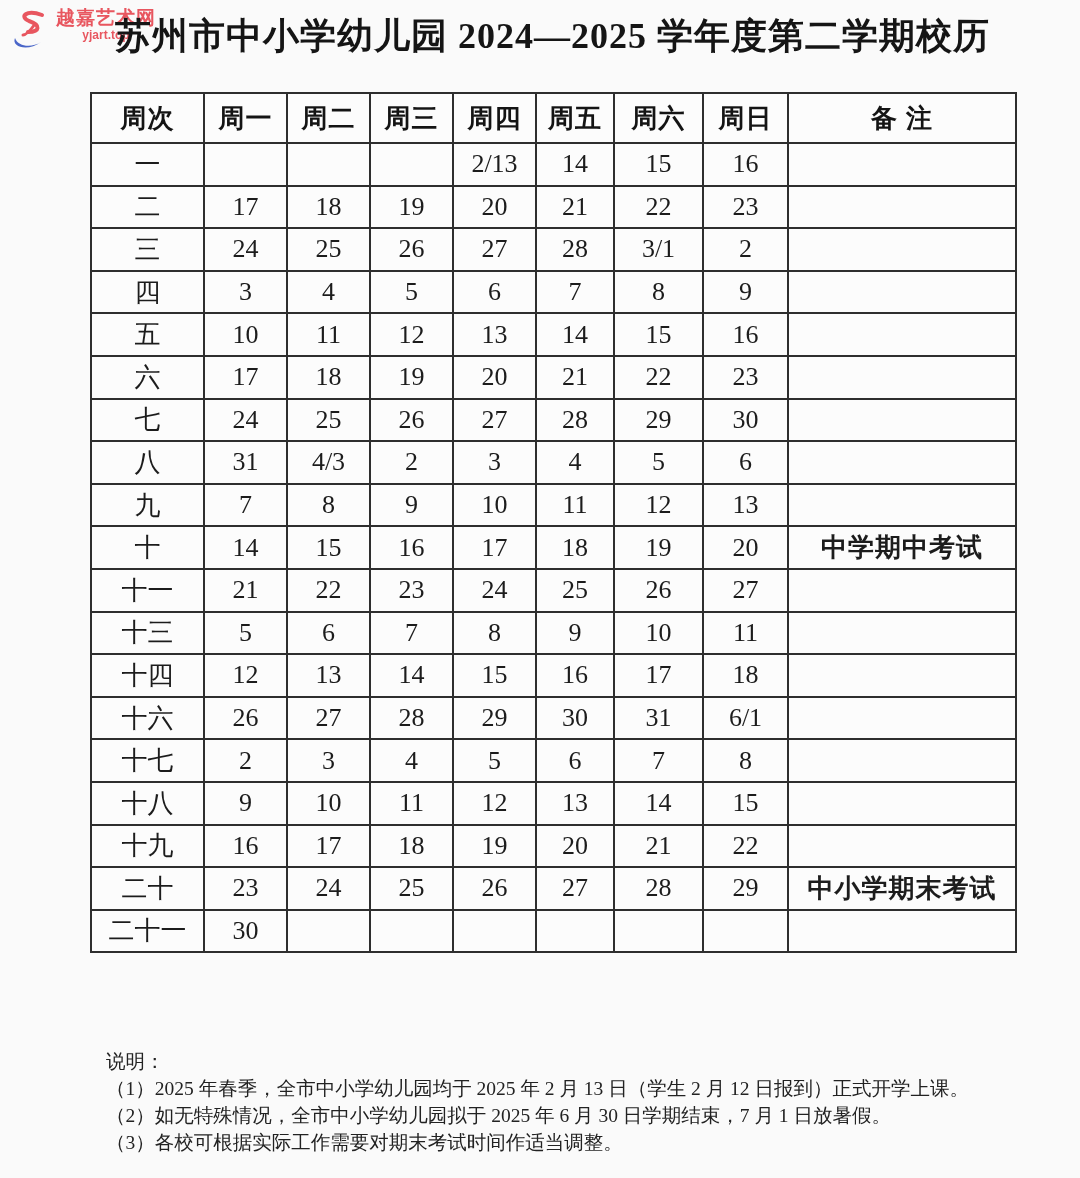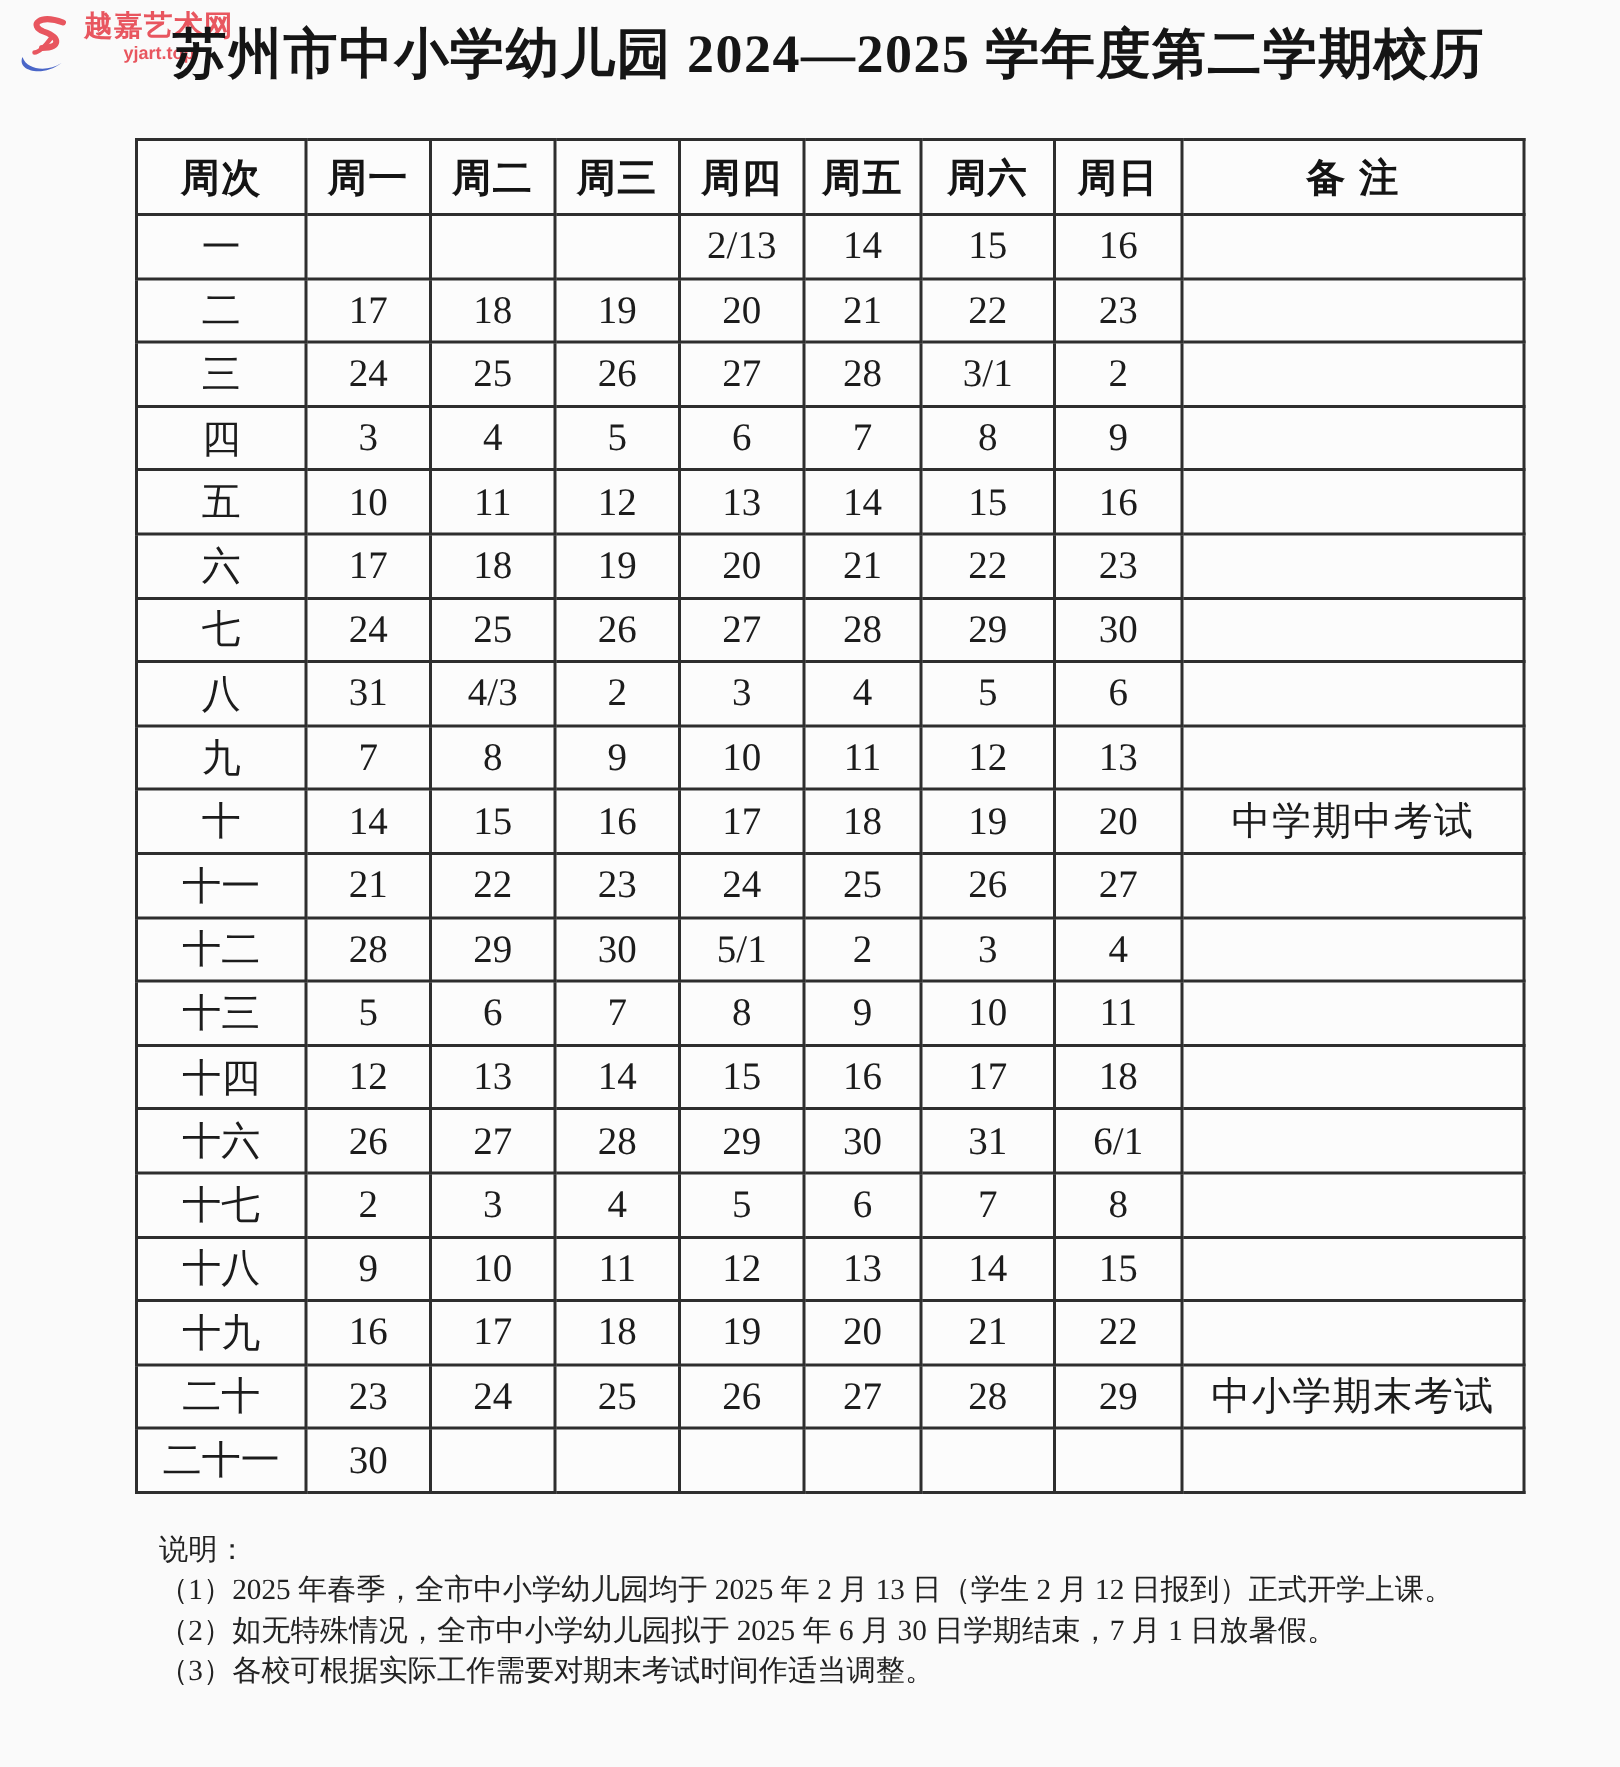--- a/index.html
+++ b/index.html
@@ -27,23 +27,23 @@
     padding:0;overflow:hidden;white-space:nowrap;
   }
   table.calendar thead tr{height:50px;}
   table.calendar thead th{
     font-family:"Liberation Sans","DejaVu Sans",sans-serif;
     font-weight:bold;font-size:26px;color:#141414;letter-spacing:1px;
   }
   table.calendar tbody tr{height:42.6px;}
   table.calendar tbody td{font-size:26px;color:#1c1c1c;}
   td.week-cell{font-size:25px;}
-  td.remark-cell{font-size:24px;letter-spacing:1px;}
+  td.remark-cell{font-size:24px;letter-spacing:1px;font-weight:bold;}
   .notes{
-    position:absolute;left:106px;top:1020px;width:906px;
+    position:absolute;left:106px;top:1048px;width:906px;
     font-size:19.5px;line-height:27px;color:#222;
   }
   .notes .note-line{margin:0;}
 </style>
 </head>
 <body>
 
 <div class="watermark">
   <svg width="42" height="46" viewBox="0 0 42 46" aria-hidden="true">
     <path d="M32 7 C16 1 9 9 19 13 C31 17 30 24 18 24" stroke="#e8565f" stroke-width="4" fill="none" stroke-linecap="round"></path>
@@ -199,31 +199,20 @@
         <td>21</td>
         <td>22</td>
         <td>23</td>
         <td>24</td>
         <td>25</td>
         <td>26</td>
         <td>27</td>
         <td class="remark-cell"></td>
       </tr>
       <tr>
-        <td class="week-cell">十二</td>
-        <td>28</td>
-        <td>29</td>
-        <td>30</td>
-        <td>5/1</td>
-        <td>2</td>
-        <td>3</td>
-        <td>4</td>
-        <td class="remark-cell"></td>
-      </tr>
-      <tr>
         <td class="week-cell">十三</td>
         <td>5</td>
         <td>6</td>
         <td>7</td>
         <td>8</td>
         <td>9</td>
         <td>10</td>
         <td>11</td>
         <td class="remark-cell"></td>
       </tr>

